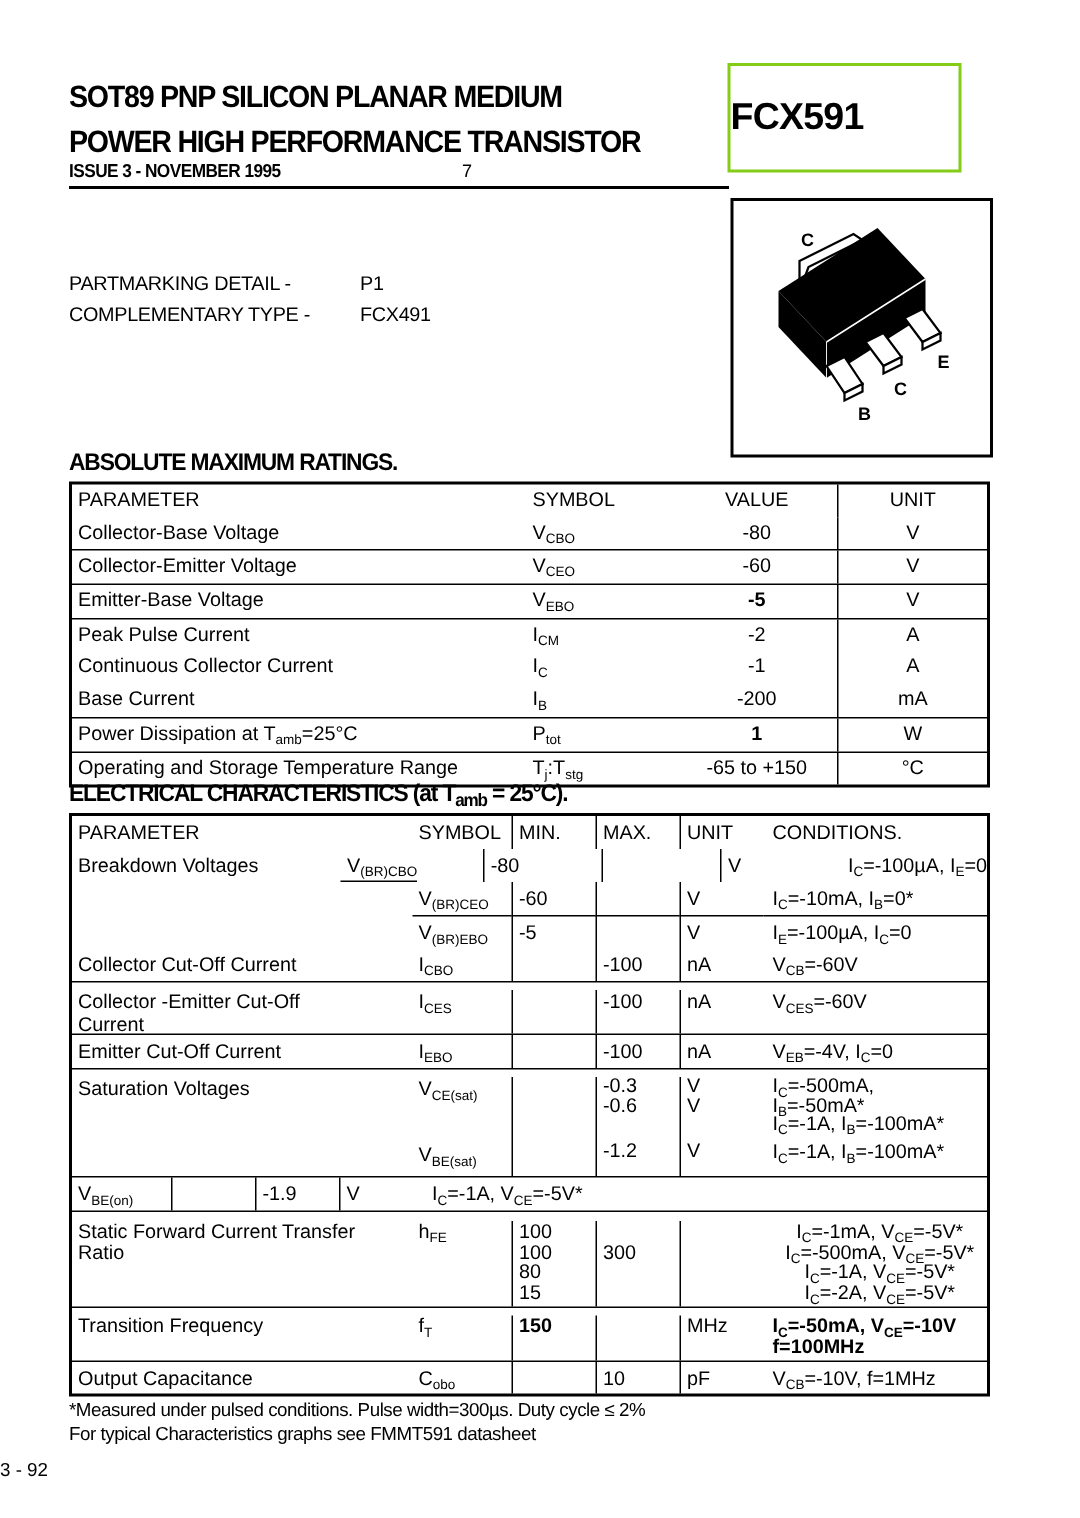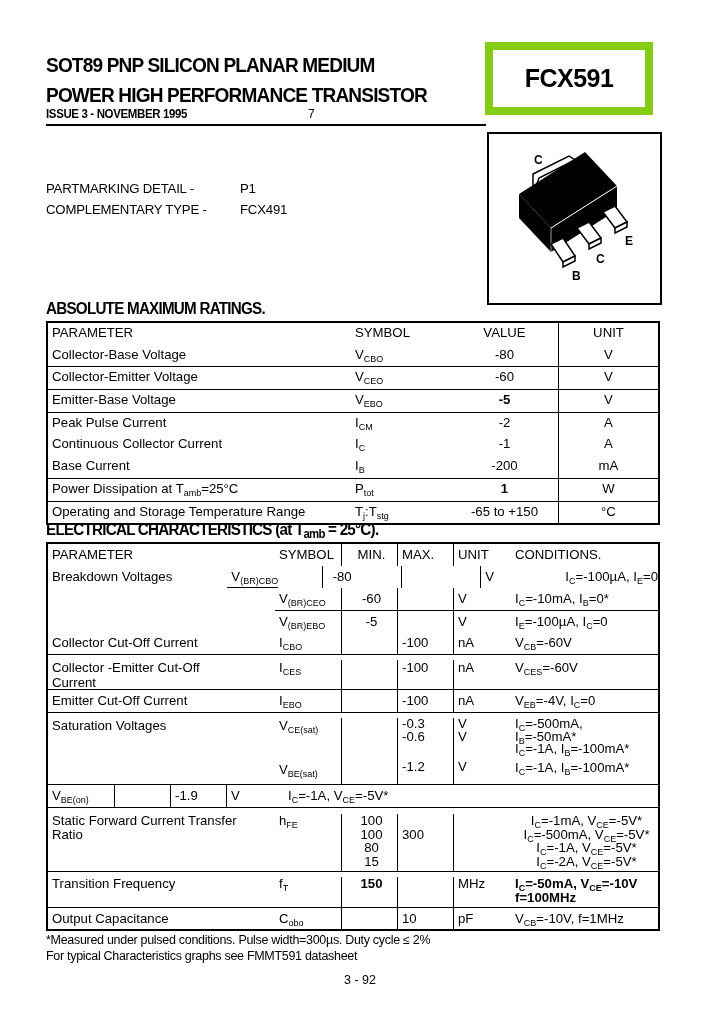--- a/index.html
+++ b/index.html
@@ -3,41 +3,41 @@
 <meta charset="utf-8">
 <style>
   html,body{margin:0;padding:0;background:#fff;}
   body{width:720px;height:1012px;position:relative;overflow:hidden;color:#000;
        font-family:"Liberation Sans",sans-serif;}
   .abs{position:absolute;}
   .title{left:46px;top:50px;font-weight:bold;font-size:20.5px;line-height:30px;letter-spacing:-0.9px;transform:scaleX(0.93);transform-origin:left top;white-space:nowrap;}
   .issue{left:46px;top:107px;font-weight:bold;font-size:12.5px;letter-spacing:-0.4px;transform:scaleX(0.92);transform-origin:left top;white-space:nowrap;}
   .issue-mark{left:308px;top:107px;font-size:12px;}
   .rule{left:46px;top:124px;width:440px;height:2px;background:#000;}
-  .partbox{left:485px;top:42px;width:168px;height:73px;border:8px solid #84cc16;box-sizing:border-box;display:flex;align-items:center;justify-content:center;}
+  .partbox{left:485px;top:42px;width:156px;height:73px;border:2px solid #84cc16;box-sizing:border-box;display:flex;align-items:center;justify-content:flex-start;}
   .partbox span{font-weight:bold;font-size:25px;letter-spacing:-0.5px;}
   .meta{left:46px;font-size:13.2px;letter-spacing:-0.2px;}
   .meta .k{display:inline-block;width:194px;}
   .pkgbox{left:487px;top:132px;width:175px;height:173px;border:2px solid #000;box-sizing:border-box;}
   .section{left:46px;font-weight:bold;font-size:16px;letter-spacing:-0.8px;white-space:nowrap;transform:scaleX(0.95);transform-origin:left top;}
   .tbl{position:absolute;left:46px;width:614px;border:2px solid #000;box-sizing:border-box;}
   .row{position:relative;display:flex;font-size:13.2px;line-height:20px;}
   .row.sep{border-top:1px solid #000;}
   .c{padding-left:4px;box-sizing:border-box;white-space:nowrap;}
   .t1 .p{width:303px;} .t1 .s{width:100px;} .t1 .v{width:107px;text-align:center;padding-left:0;}
   .t1 .u{width:100px;text-align:center;padding-left:0;border-left:1px solid #000;}
   .t1 .row{height:21.7px;}
-  .t2 .p{width:227px;} .t2 .s{width:66px;} .t2 .mn{width:56px;border-left:1px solid #000;text-align:center;}
+  .t2 .p{width:227px;} .t2 .s{width:66px;} .t2 .mn{width:56px;border-left:1px solid #000;}
   .t2 .mx{width:56px;border-left:1px solid #000;} .t2 .un{width:56px;border-left:1px solid #000;}
   .t2 .cd{width:149px;padding-left:4px;}
   .t2 .row{line-height:15px;}
   sub{font-size:9px;vertical-align:-3px;line-height:0;}
   .bold{font-weight:bold;}
   .foot{left:46px;font-size:12.5px;letter-spacing:-0.3px;white-space:nowrap;}
-  .pageno{left:0;width:720px;text-align:center;top:973px;font-size:12.5px;}
+  .pageno{left:0;width:720px;text-align:left;top:973px;font-size:12.5px;}
 </style>
 </head>
 <body>
 
 <div class="abs title">
   <div>SOT89 PNP SILICON PLANAR MEDIUM</div>
   <div>POWER HIGH PERFORMANCE TRANSISTOR</div>
 </div>
 <div class="abs issue">ISSUE 3 - NOVEMBER 1995</div>
 <div class="abs issue-mark">7</div>

